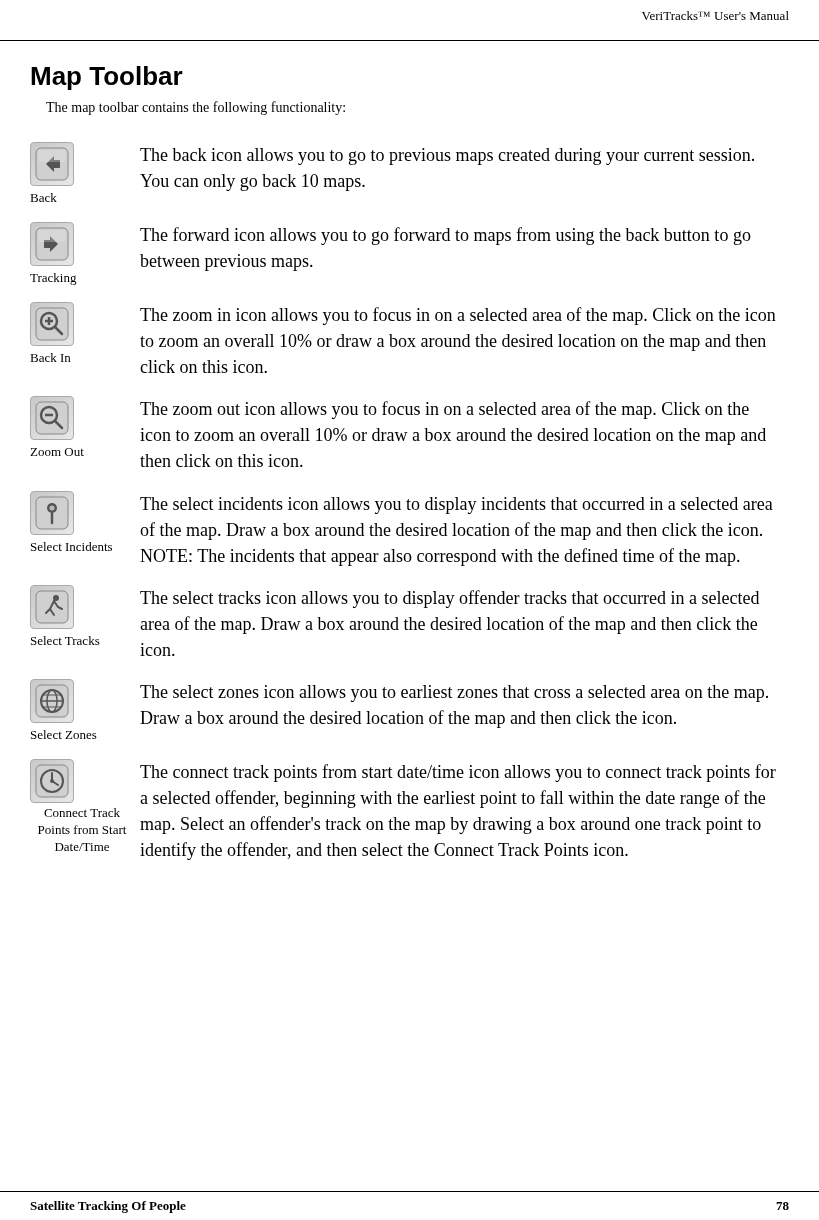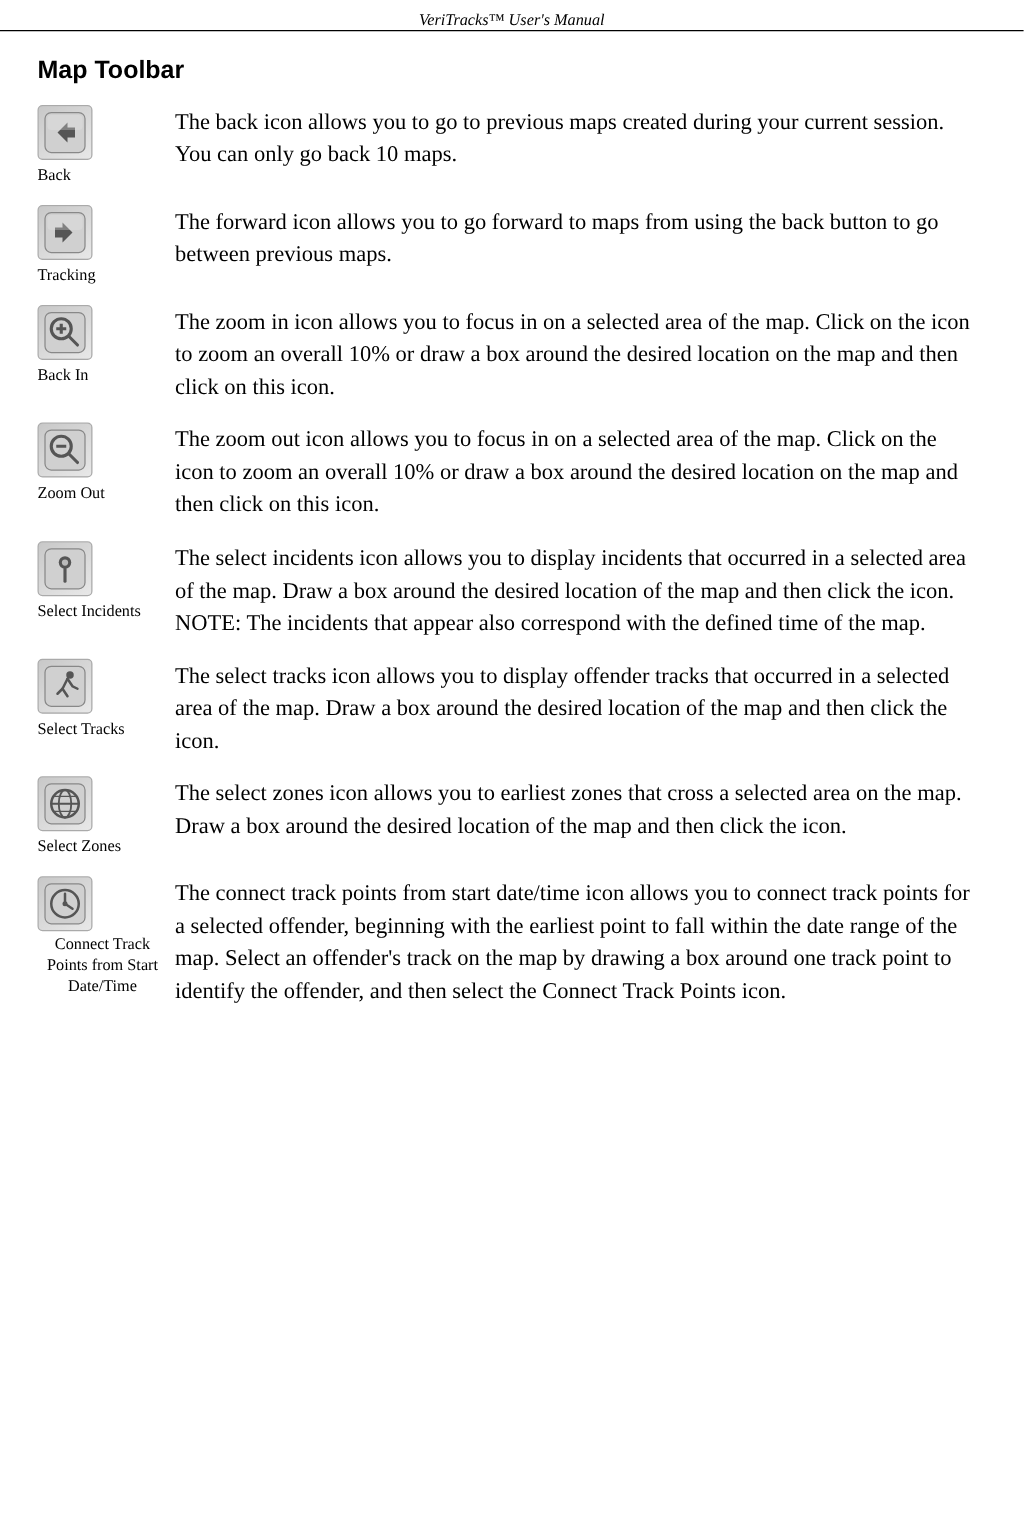--- a/index.html
+++ b/index.html
@@ -13,32 +13,31 @@
       position: relative;
     }
     .page-container {
       width: 819px;
       min-height: 1220px;
       padding: 0;
       display: flex;
       flex-direction: column;
     }
     .header {
-      text-align: center;
-      padding: 8px 30px 0 30px;
+      text-align: right;
+      padding: 8px 30px 16px 30px;
       font-size: 13px;
-      font-style: italic;
       border-bottom: 1.5px solid #000;
     }
     .content {
       flex: 1;
       padding: 20px 30px 20px 30px;
     }
     .page-title {
-      font-size: 20px;
+      font-size: 26px;
       font-weight: bold;
       margin-bottom: 8px;
       font-family: Arial, sans-serif;
     }
     .intro-text {
       font-size: 14px;
       margin-bottom: 18px;
       margin-left: 16px;
     }
     .toolbar-table {
@@ -136,20 +135,21 @@
 <body>
 
 <div class="page-container">
 
   <div class="header">
     <span>VeriTracks™ User's Manual</span>
   </div>
 
   <div class="content">
     <div class="page-title">Map Toolbar</div>
+    <div class="intro-text">The map toolbar contains the following functionality:</div>
 
     <table class="toolbar-table">
       <tbody>
 
         <tr>
           <td class="icon-cell">
             <div class="icon-label">
               <div class="icon-img icon-back">
                 <svg class="icon-svg" viewBox="0 0 36 36">
                   <rect x="2" y="2" width="32" height="32" rx="5" fill="#d0d0d0" stroke="#888" stroke-width="1"></rect>
@@ -303,14 +303,18 @@
           </td>
           <td class="desc-cell">
             The connect track points from start date/time icon allows you to connect track points for a selected offender, beginning with the earliest point to fall within the date range of the map.  Select an offender's track on the map by drawing a box around one track point to identify the offender, and then select the Connect Track Points icon.
           </td>
         </tr>
 
       </tbody>
     </table>
   </div>
 
+  <div class="footer">
+    <span>Satellite Tracking Of People</span>
+    <span>78</span>
+  </div>
 
 </div>
 
 </body></html>

